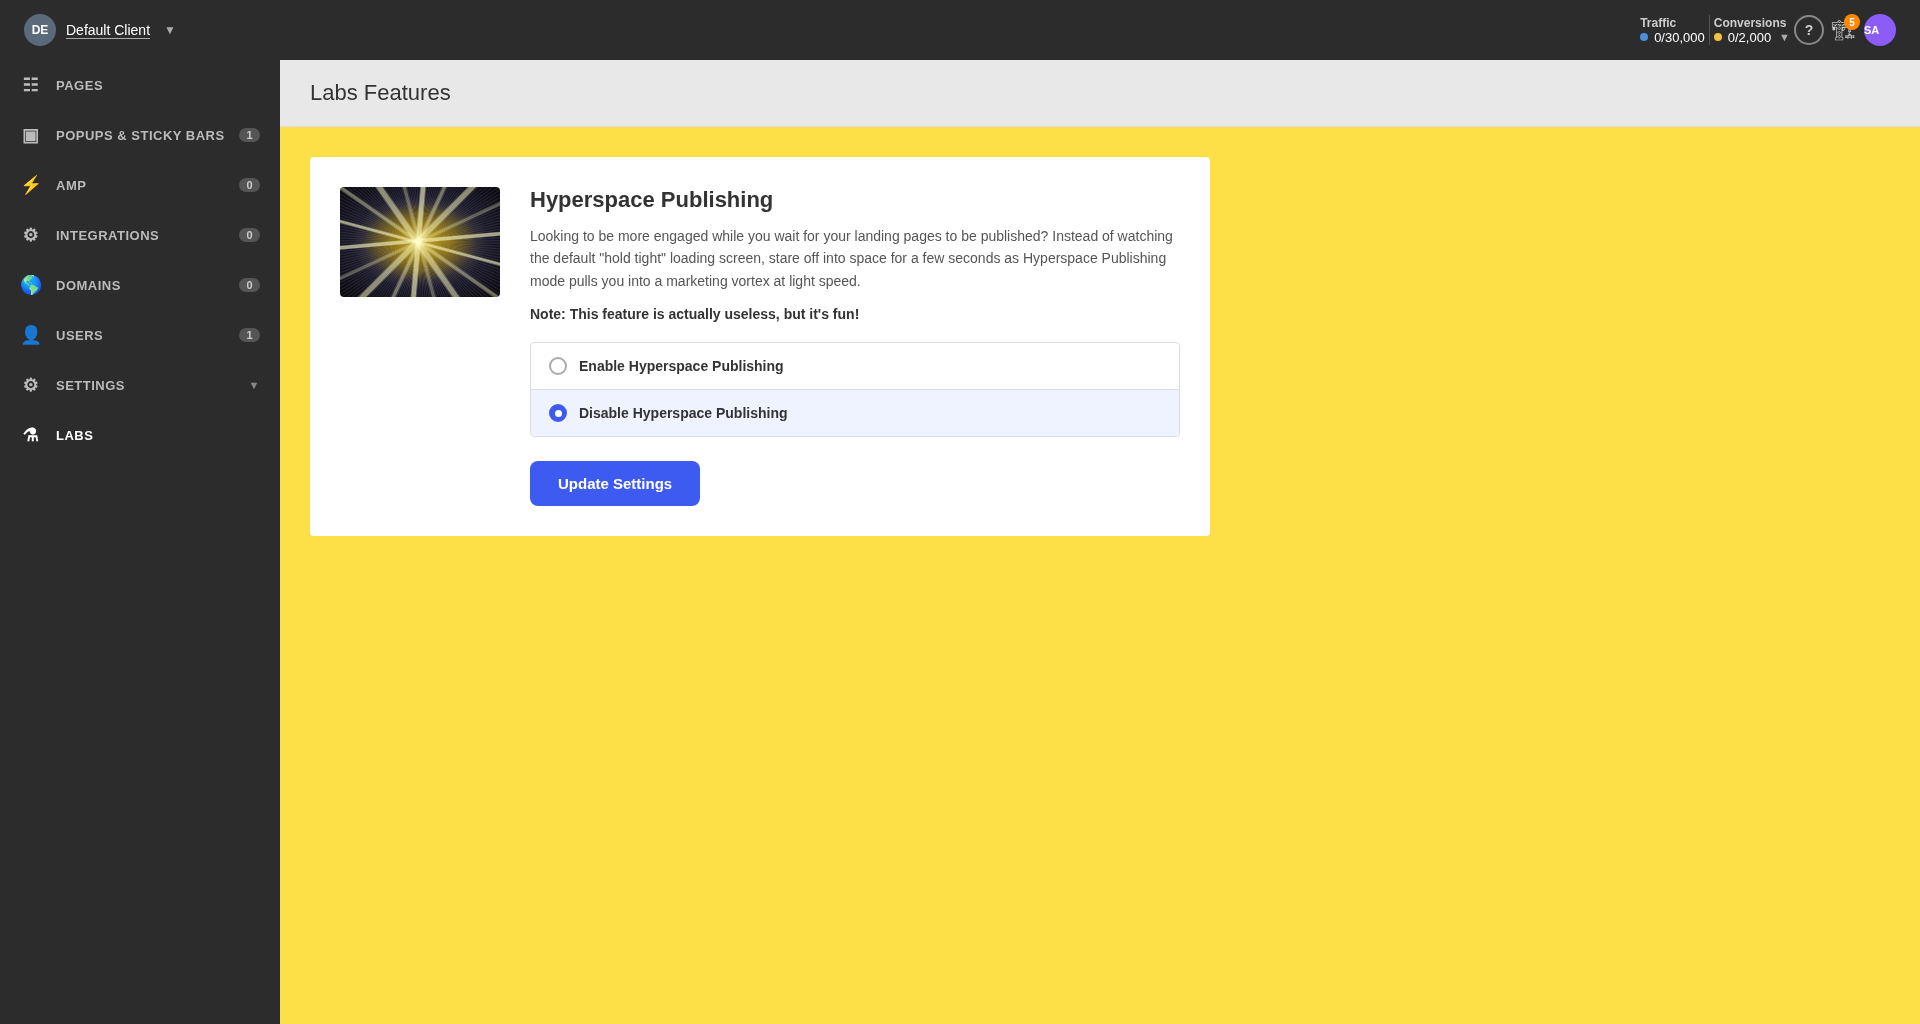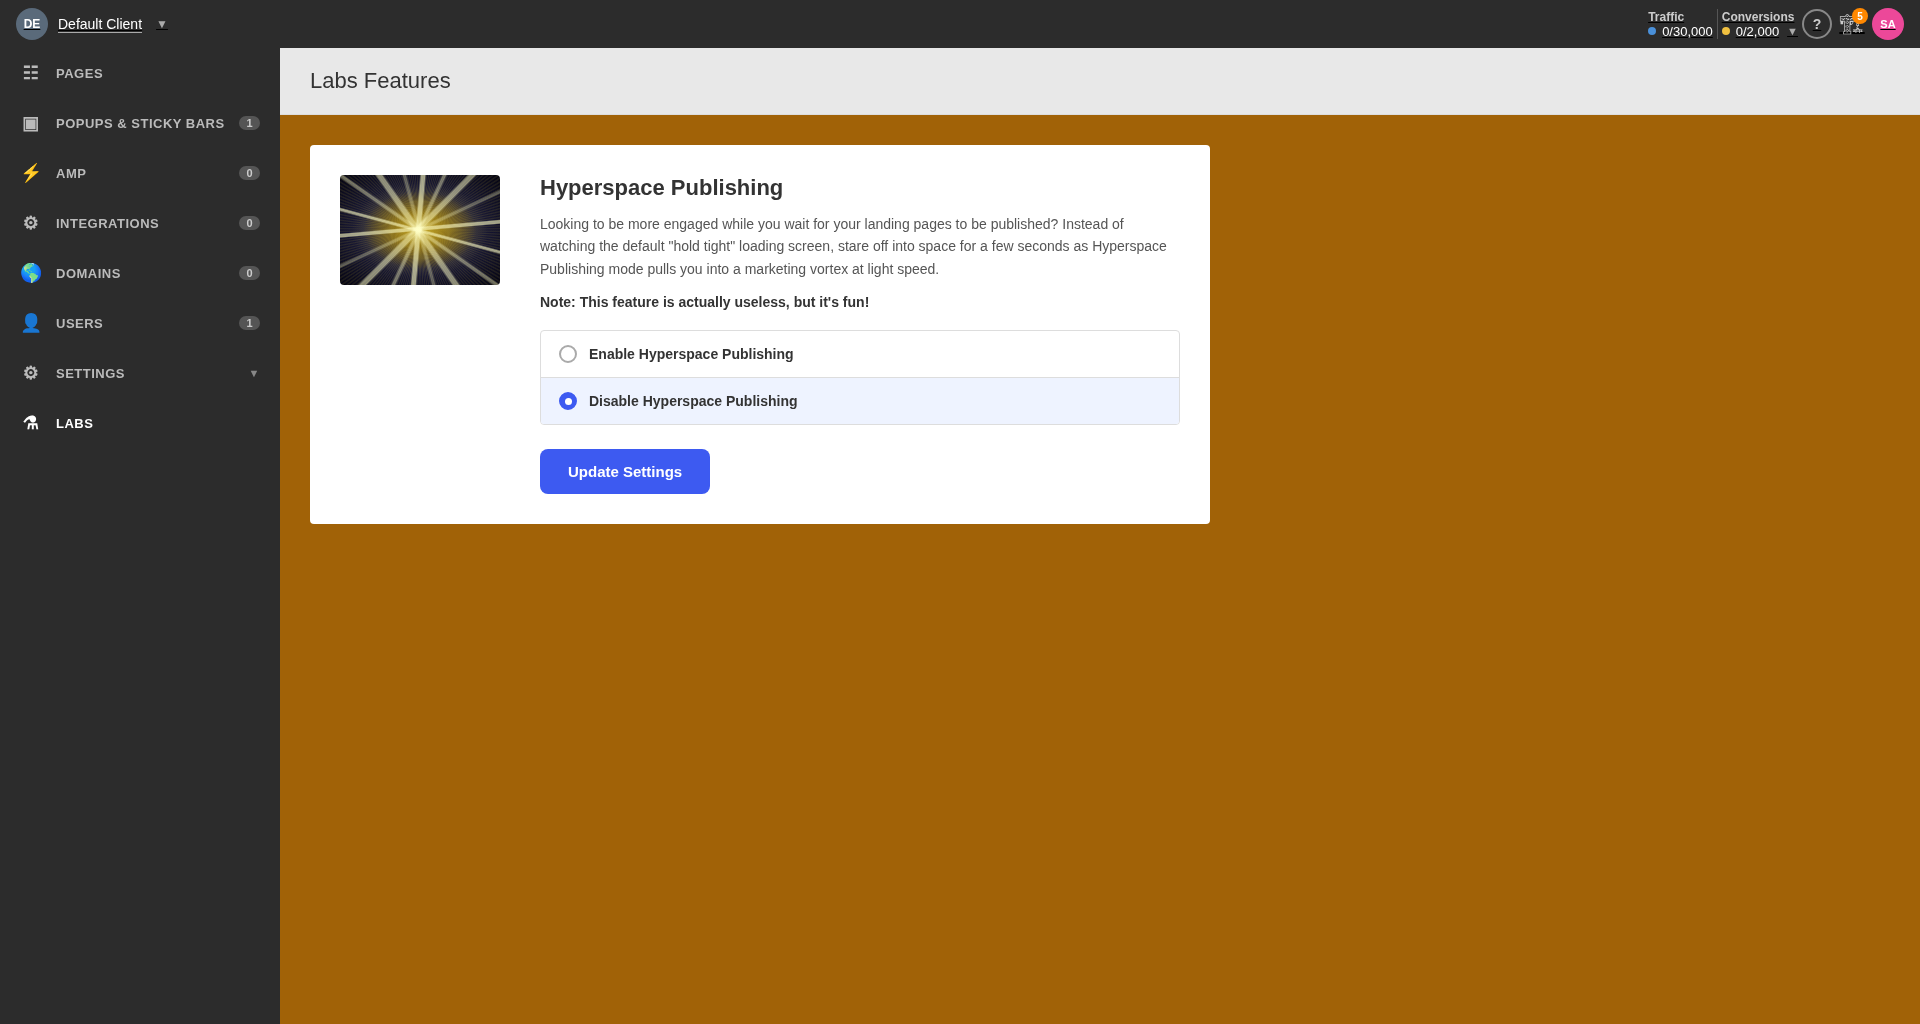--- a/index.html
+++ b/index.html
@@ -1,27 +1,26 @@
 <!DOCTYPE html>
 <html><head>
   <meta charset="utf-8">
   <style>
     * { box-sizing: border-box; margin: 0; padding: 0; }
     body { font-family: -apple-system, BlinkMacSystemFont, 'Segoe UI', sans-serif; background: #f0f0f0; display: flex; flex-direction: column; height: 100vh; overflow: hidden; }
 
     
     .topnav {
       background: #2c2c2c;
-      height: 48px;
+      height: 60px;
       display: flex;
       align-items: center;
-      padding: 0 16px;
+      padding: 0 24px;
       justify-content: space-between;
       flex-shrink: 0;
-      text-decoration: underline;
     }
     .topnav-left { display: flex; align-items: center; gap: 10px; }
     .client-avatar {
       width: 32px; height: 32px; border-radius: 50%;
       background: #5a6a7a; display: flex; align-items: center; justify-content: center;
       color: #fff; font-size: 12px; font-weight: 700; flex-shrink: 0;
     }
     .client-name {
       color: #fff; font-size: 14px; font-weight: 500; border-bottom: 1px solid #aaa;
       cursor: pointer;
@@ -48,21 +47,21 @@
     }
     .notification-icon { color: #ccc; font-size: 20px; }
     .notification-badge {
       position: absolute; top: 0; right: 0;
       background: #f80; color: #fff; border-radius: 50%;
       width: 16px; height: 16px; font-size: 10px; font-weight: 700;
       display: flex; align-items: center; justify-content: center;
     }
     .user-avatar {
       width: 32px; height: 32px; border-radius: 50%;
-      background: #ec4899; display: flex; align-items: center; justify-content: center;
+      background: #8b5cf6; display: flex; align-items: center; justify-content: flex-start;
       color: #fff; font-size: 11px; font-weight: 700; cursor: pointer;
     }
 
     
     .layout { display: flex; flex: 1; overflow: hidden; }
 
     
     .sidebar {
       width: 280px; background: #2c2c2c; flex-shrink: 0;
       display: flex; flex-direction: column; overflow-y: auto;
@@ -75,33 +74,33 @@
     }
     .sidebar-item.active { color: #fff; }
     .sidebar-item .icon { font-size: 18px; width: 22px; text-align: center; flex-shrink: 0; }
     .sidebar-badge {
       margin-left: auto; background: #555; color: #ccc;
       border-radius: 10px; padding: 1px 7px; font-size: 11px; font-weight: 700;
     }
     .sidebar-chevron { margin-left: auto; font-size: 11px; color: #888; }
 
     
-    .main { flex: 1; background: #a16207; overflow-y: auto; }
+    .main { flex: 1; background: #fde047; overflow-y: auto; }
     .page-header {
       background: #e8e8e8; padding: 20px 30px; border-bottom: 1px solid #ddd;
     }
     .page-title { font-size: 22px; font-weight: 400; color: #333; }
     .page-content { padding: 30px; }
 
     
     .labs-card {
       background: #fff; border-radius: 4px; padding: 30px;
       max-width: 900px;
     }
-    .labs-feature { display: flex; gap: 40px; align-items: flex-start; }
+    .labs-feature { display: flex; gap: 30px; align-items: flex-start; }
     .feature-image {
       width: 160px; height: 110px; flex-shrink: 0; border-radius: 4px; overflow: hidden;
     }
     
     .hyperspace-img {
       width: 100%; height: 100%;
       background: radial-gradient(ellipse at center, #c8a020 0%, #806010 20%, #1a1a3a 50%, #000010 100%);
       position: relative; overflow: hidden;
     }
     .hyperspace-img::before {

